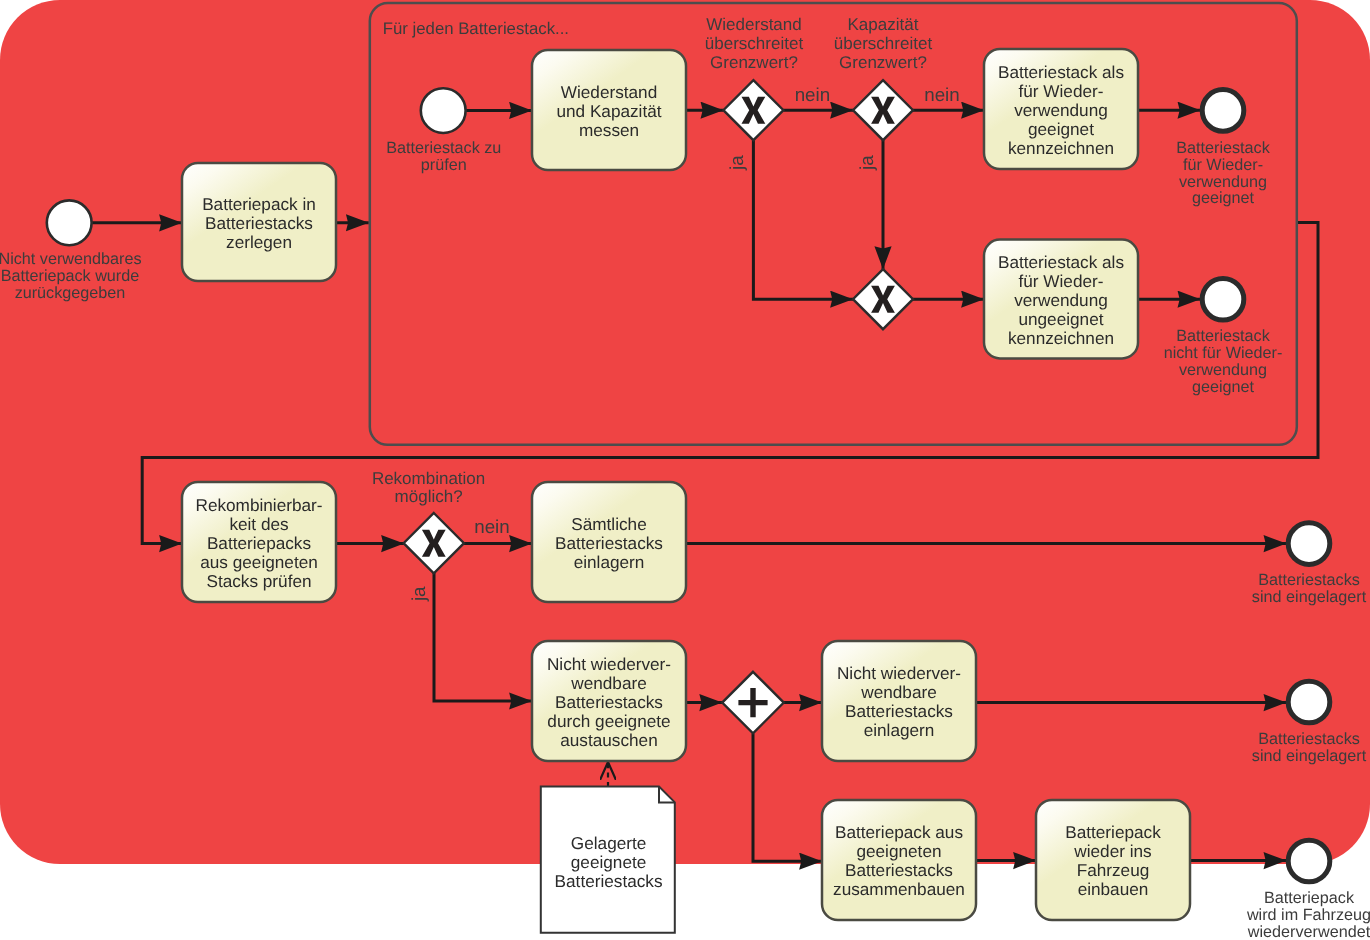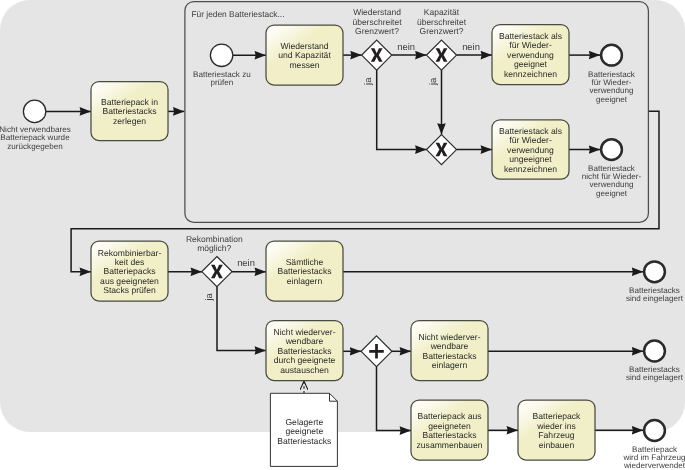--- a/index.html
+++ b/index.html
@@ -2,21 +2,21 @@
 <html><head>
 <meta charset="utf-8">
 <title>BPMN Prozessdiagramm</title>
 <style>
   html,body{margin:0;padding:0;background:#ffffff;}
   body{width:685px;height:470px;overflow:hidden;
        font-family:"Liberation Sans",sans-serif;
        -webkit-font-smoothing:antialiased;
        text-rendering:geometricPrecision;}
   svg text{-webkit-font-smoothing:antialiased;}
-  #stage{position:relative;width:685px;height:432px;background:#e5e5e5;border-radius:30px;}
+  #stage{position:relative;width:685px;height:432px;background:#ef4444;border-radius:30px;}
   svg.diagram{position:absolute;left:0;top:0;width:685px;height:470px;
               shape-rendering:geometricPrecision;}
   .tasktext{font-family:"Liberation Sans",sans-serif;font-size:8.6px;fill:#2b2b2b;}
   .evtlabel{font-family:"Liberation Sans",sans-serif;font-size:8.1px;fill:#3c3c3c;}
   .gwlabel{font-family:"Liberation Sans",sans-serif;font-size:8.5px;fill:#3c3c3c;}
   .flowlabel{font-family:"Liberation Sans",sans-serif;font-size:9.4px;fill:#3c3c3c;}
   .subtitle{font-family:"Liberation Sans",sans-serif;font-size:8.4px;fill:#3c3c3c;}
 </style>
 </head>
 <body>

